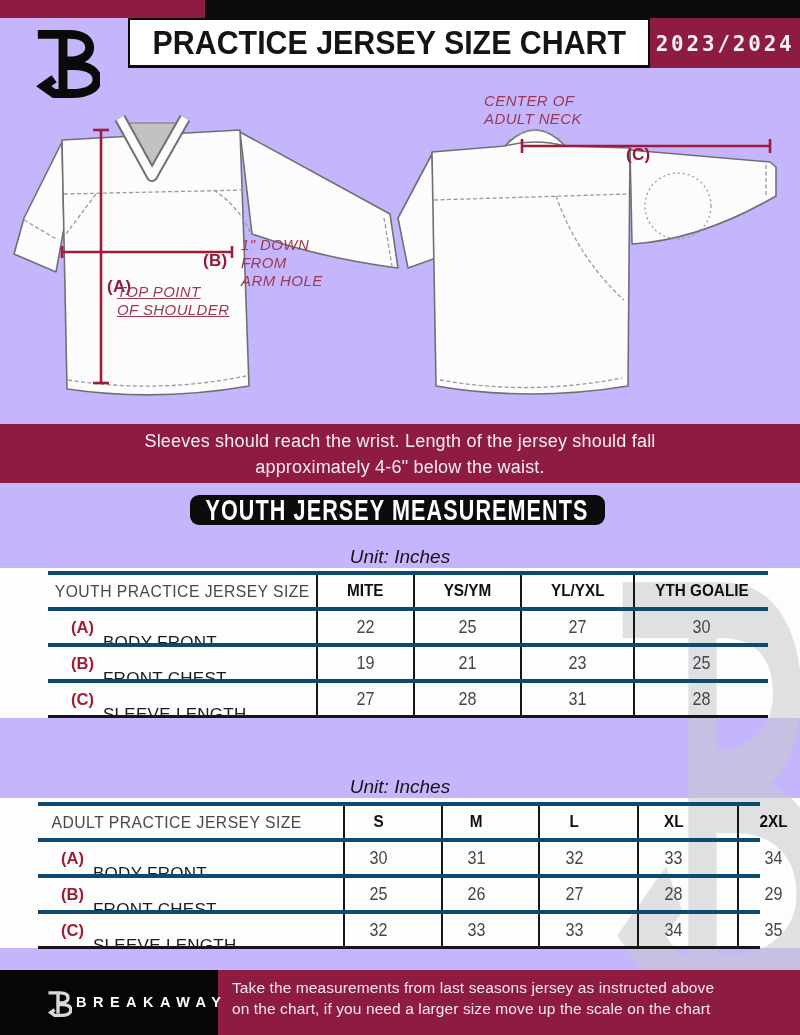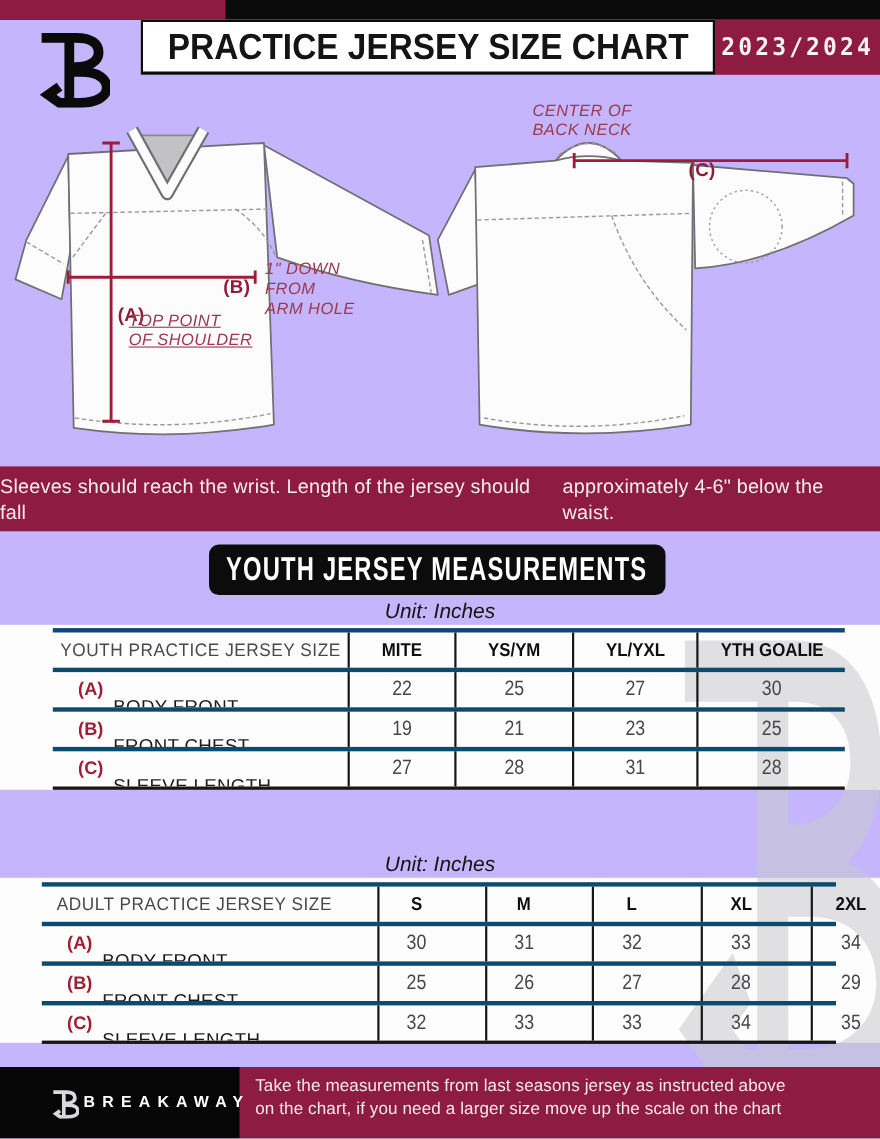--- a/index.html
+++ b/index.html
@@ -17,24 +17,24 @@
   #seasonbox{left:650px;top:18px;width:150px;height:50px;background:#8e1b41;display:flex;align-items:center;justify-content:center;}
   #seasonbox .t{font-family:"DejaVu Sans Mono",monospace;font-weight:700;font-size:22px;color:#f7f2f4;
                 letter-spacing:3px;display:inline-block;transform:scaleX(.95);white-space:nowrap;}
   #headerlogo{left:26px;top:22px;width:74px;height:78px;color:#0a0a0a;}
   
   .lab{position:absolute;font-weight:800;color:#8e1d3a;font-size:17px;letter-spacing:.3px;}
   .cap{position:absolute;font-style:italic;color:#9c3850;font-size:15px;line-height:18px;
        font-weight:500;letter-spacing:.4px;white-space:nowrap;}
   
   #notice{left:0;top:424px;width:800px;height:59px;background:#8e1b41;color:#f4edef;
-          display:flex;flex-direction:row;align-items:center;justify-content:center;gap:2px;}
+          display:flex;flex-direction:column;align-items:center;justify-content:center;gap:2px;}
   #notice div{font-size:18px;line-height:24px;letter-spacing:.2px;}
   
-  .pill{position:absolute;left:190px;width:415px;height:46px;background:#0c0c0d;border-radius:9px;
+  .pill{position:absolute;left:190px;width:415px;height:30px;background:#0c0c0d;border-radius:9px;
         display:flex;align-items:center;justify-content:center;}
   .pill .t{color:#fff;font-weight:800;font-size:30px;letter-spacing:1.5px;display:inline-block;
            transform:scaleX(.72);white-space:nowrap;}
   .unit{position:absolute;left:0;width:800px;text-align:center;font-style:italic;font-size:19px;
         color:#141414;font-weight:500;}
   
   .band{position:absolute;left:0;width:800px;height:150px;background:#fdfdfe;z-index:0;}
   
   #watermark{left:585px;top:545px;width:235px;height:465px;opacity:.55;color:#c9c9cd;z-index:1;}
   
@@ -145,21 +145,21 @@
     <div>OF SHOULDER</div>
   </div>
   <div class="lab" style="left:203px;top:251px;">(B)</div>
   <div class="cap" style="left:241px;top:236px;">
     <div>1" DOWN</div>
     <div>FROM</div>
     <div>ARM HOLE</div>
   </div>
   <div class="cap" style="left:484px;top:92px;">
     <div>CENTER OF</div>
-    <div>BACK NECK</div>
+    <div>ADULT NECK</div>
   </div>
   <div class="lab" style="left:626px;top:145px;">(C)</div>
 
   <div class="abs" id="notice">
     <div>Sleeves should reach the wrist. Length of the jersey should fall</div>
     <div>approximately 4-6" below the waist.</div>
   </div>
 
   <div class="band" style="top:568px;"></div>
   <div class="band" style="top:798px;"></div>

